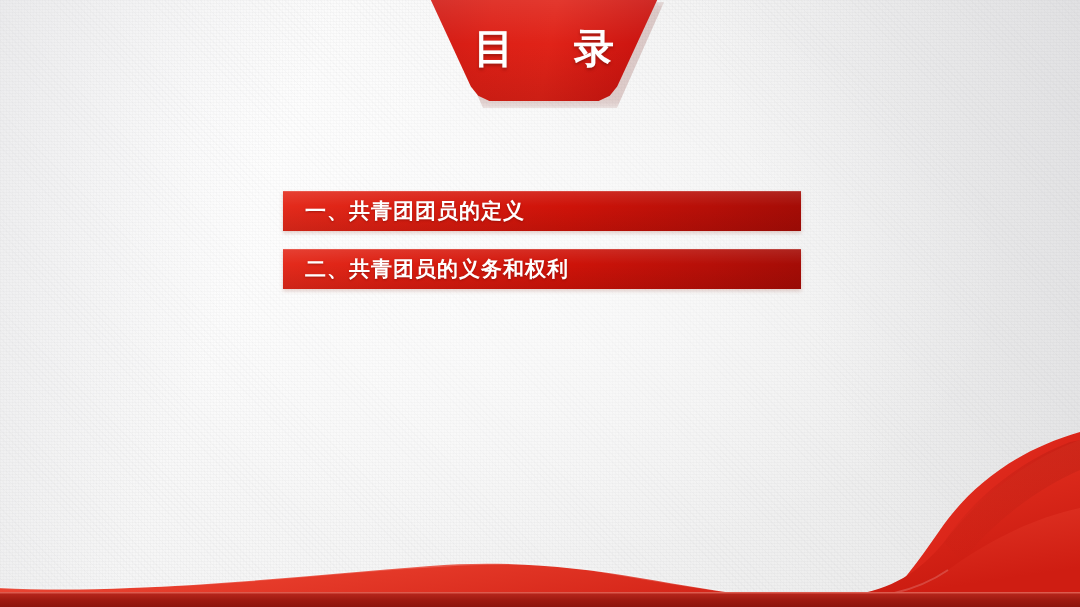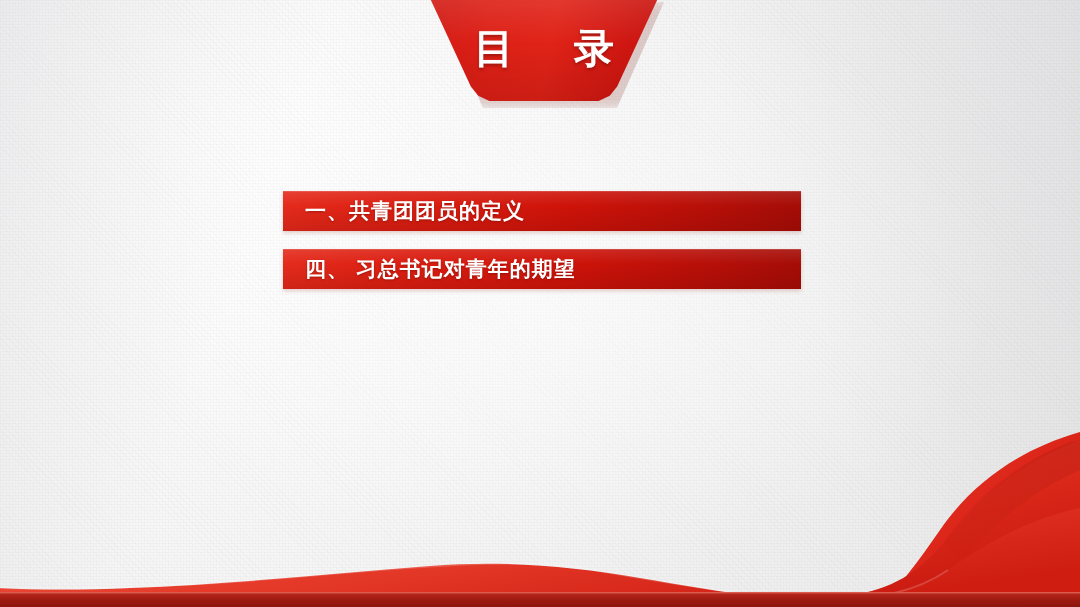--- a/index.html
+++ b/index.html
@@ -218,23 +218,23 @@
     <div class="banner-gloss"></div>
     <div class="banner-title">目　录</div>
   </div>
 
   <div class="menu">
 
     <div class="menu-item">
       <span class="menu-label">一、共青团团员的定义</span>
     </div>
 
-
-
     <div class="menu-item">
-      <span class="menu-label">四、 习总书记对青年的期望</span>
+      <span class="menu-label">二、共青团员的义务和权利</span>
     </div>
 
+
+
   </div>
 
   <div class="bottom-strip"></div>
 
 </div>
 
 </body></html>

